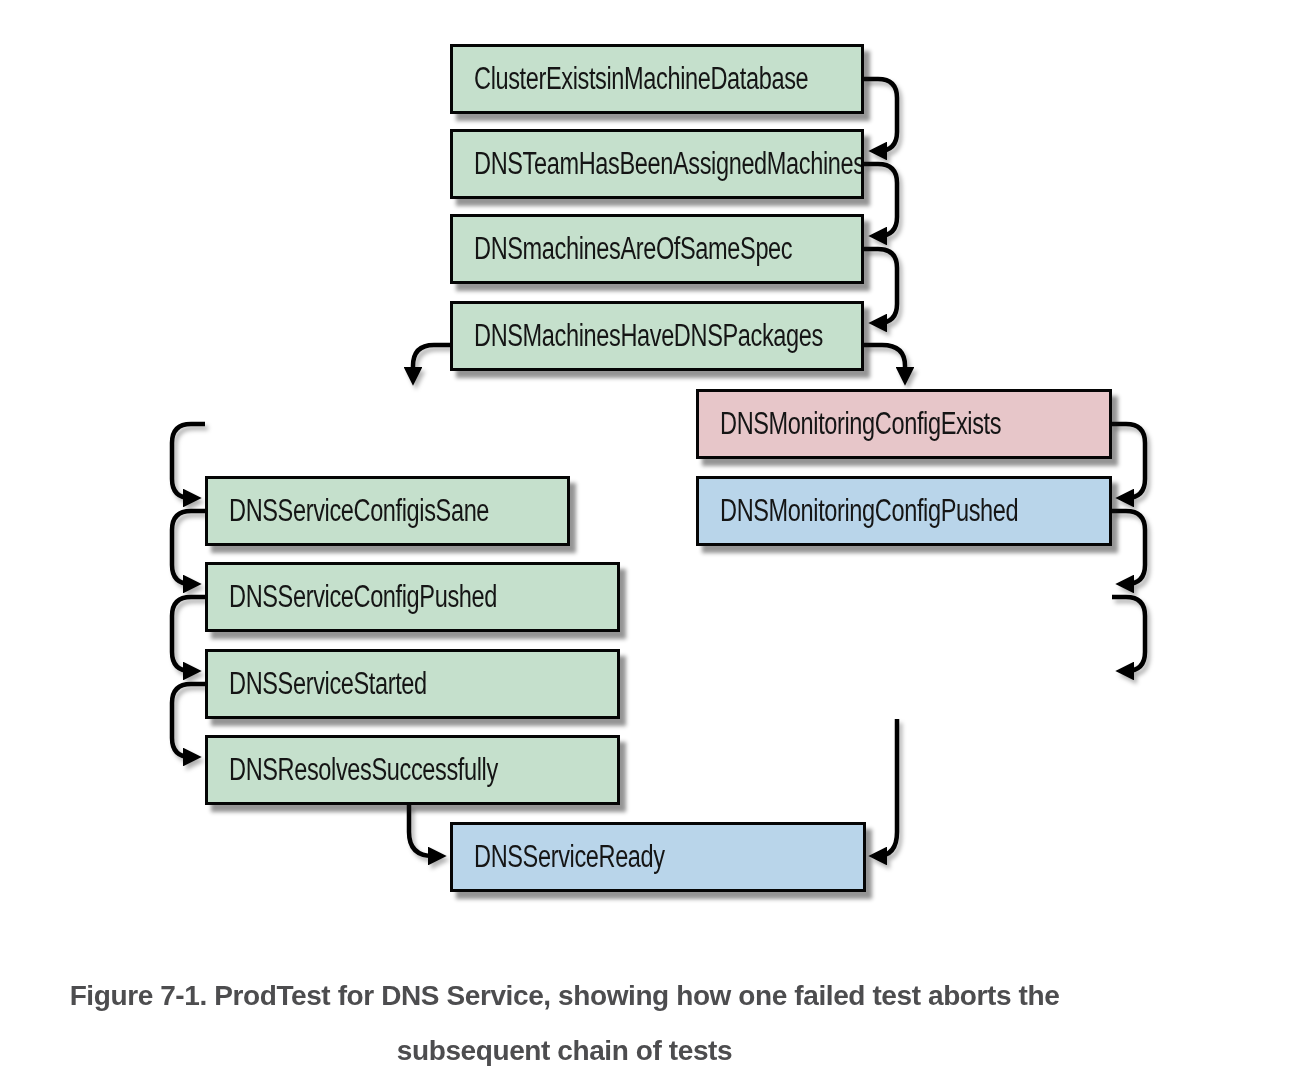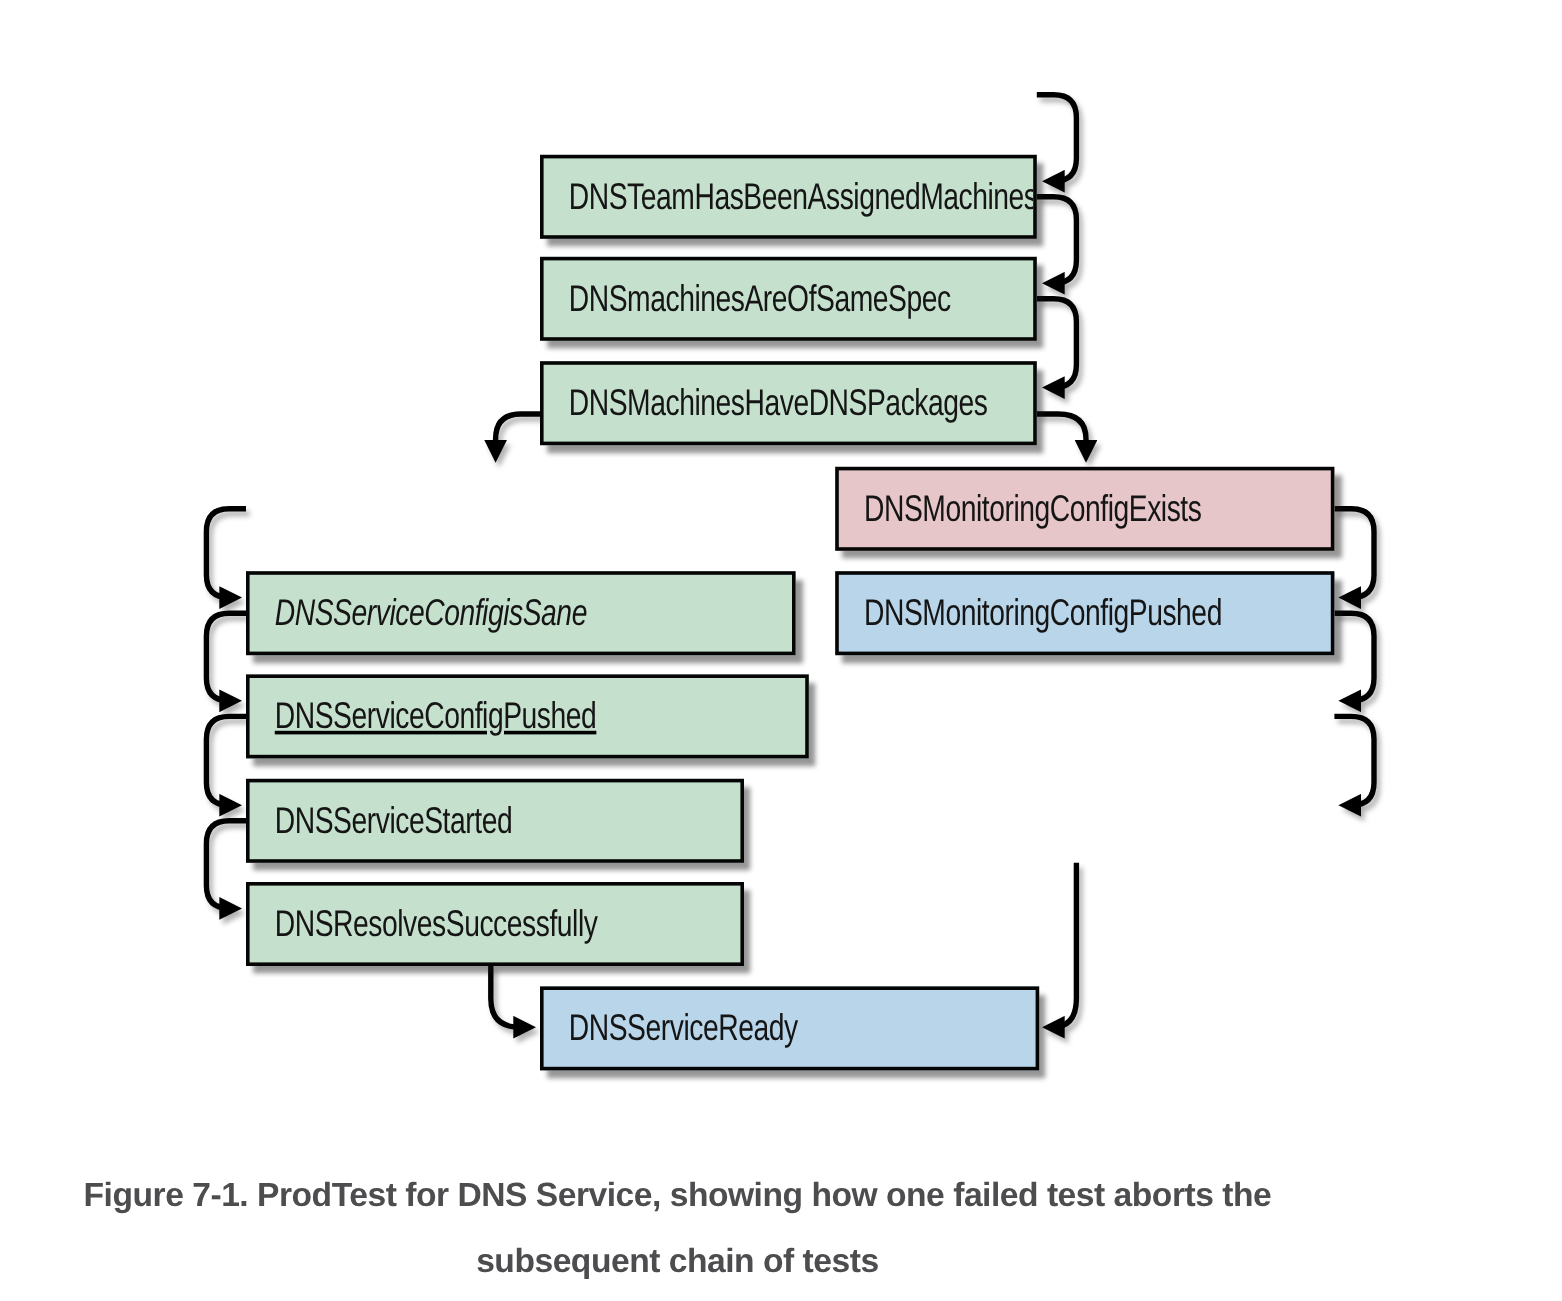--- a/index.html
+++ b/index.html
@@ -51,22 +51,22 @@
     white-space: nowrap;
     transform: scaleX(0.76);
     transform-origin: 0 50%;
   }
   
   .n0  { left: 450px; top:  44px; width: 414px; }
   .n1  { left: 450px; top: 129px; width: 414px; align-items: center; }
   .n2  { left: 450px; top: 214px; width: 414px; }
   .n3  { left: 450px; top: 301px; width: 414px; }
   .n4  { left: 205px; top: 389px; width: 415px; }
-  .n5  { left: 205px; top: 476px; width: 458px; font-style: italic; }
-  .n6  { left: 205px; top: 562px; width: 469px; text-decoration: underline; }
+  .n5  { left: 205px; top: 476px; width: 365px; }
+  .n6  { left: 205px; top: 562px; width: 415px; }
   .n7  { left: 205px; top: 649px; width: 415px; }
   .n8  { left: 205px; top: 735px; width: 415px; }
   .n9  { left: 696px; top: 389px; width: 416px; }
   .n10 { left: 696px; top: 476px; width: 416px; align-items: center; }
   .n11 { left: 696px; top: 562px; width: 416px; }
   .n12 { left: 696px; top: 649px; width: 416px; }
   .n13 { left: 450px; top: 822px; width: 416px; }
 
   .caption {
     position: absolute;
@@ -107,20 +107,23 @@
       <path class="edge" d="M 205 684 H 191 Q 172 684 172 703 V 738 Q 172 757 191 757 H 196" marker-end="url(#ah)"></path>
 
       <path class="edge" d="M 1112 424 H 1126 Q 1145 424 1145 443 V 479 Q 1145 498 1126 498 H 1121" marker-end="url(#ah)"></path>
       <path class="edge" d="M 1112 511 H 1126 Q 1145 511 1145 530 V 565 Q 1145 584 1126 584 H 1121" marker-end="url(#ah)"></path>
       <path class="edge" d="M 1112 597 H 1126 Q 1145 597 1145 616 V 652 Q 1145 671 1126 671 H 1121" marker-end="url(#ah)"></path>
 
       <path class="edge" d="M 409 805 V 832 Q 409 856 433 856 H 441" marker-end="url(#ah)"></path>
       <path class="edge" d="M 897 719 V 832 Q 897 856 877 856 H 874" marker-end="url(#ah)"></path>
     </svg>
 
+    <div class="node n0" style="background: rgb(197, 224, 204);">
+      <span class="lbl">ClusterExistsinMachineDatabase</span>
+    </div>
     <div class="node n1" style="background: rgb(197, 224, 204);">
       <span class="lbl">DNSTeamHasBeenAssignedMachines</span>
     </div>
     <div class="node n2" style="background: rgb(197, 224, 204);">
       <span class="lbl">DNSmachinesAreOfSameSpec</span>
     </div>
     <div class="node n3" style="background: rgb(197, 224, 204);">
       <span class="lbl">DNSMachinesHaveDNSPackages</span>
     </div>
     <div class="node n5" style="background: rgb(197, 224, 204);">

